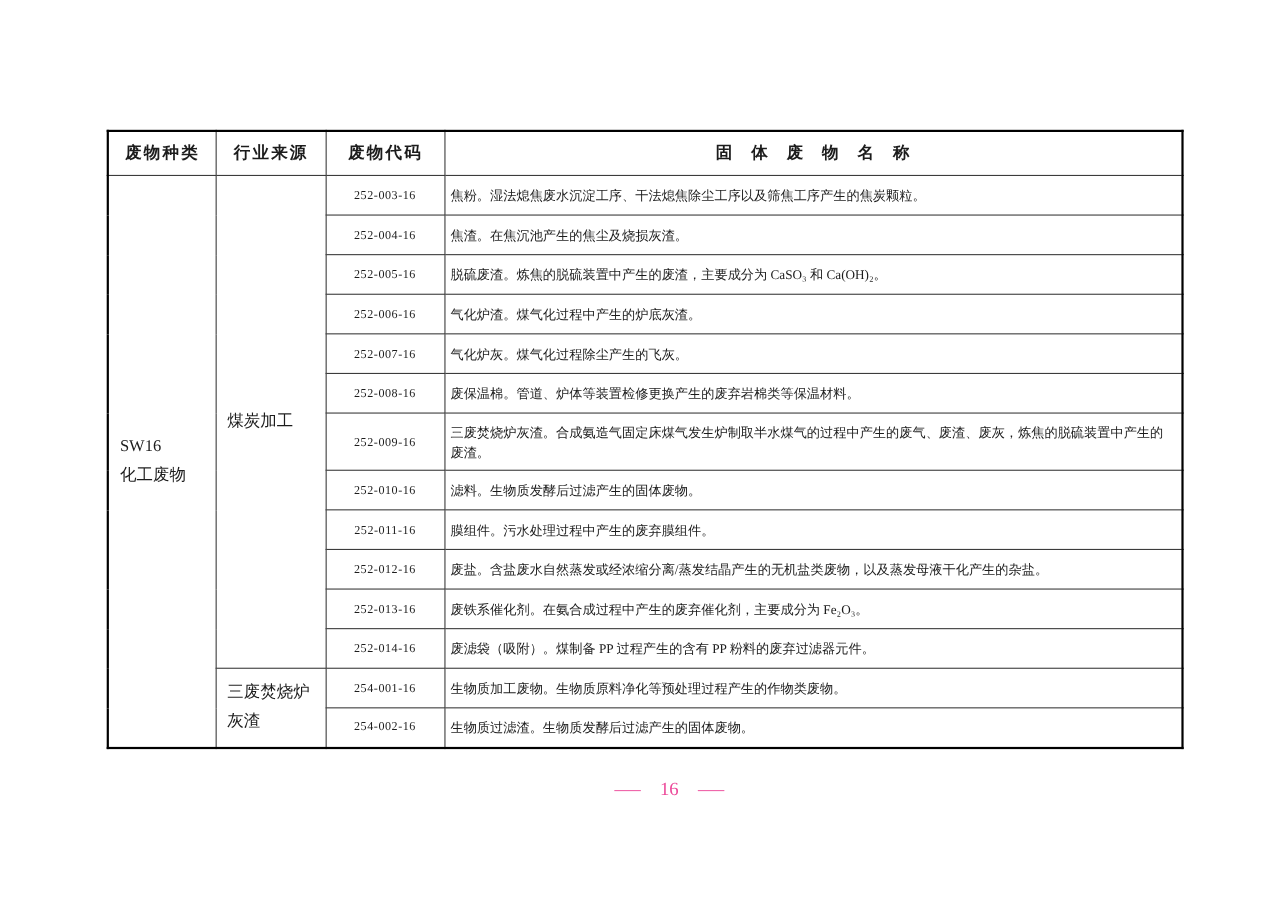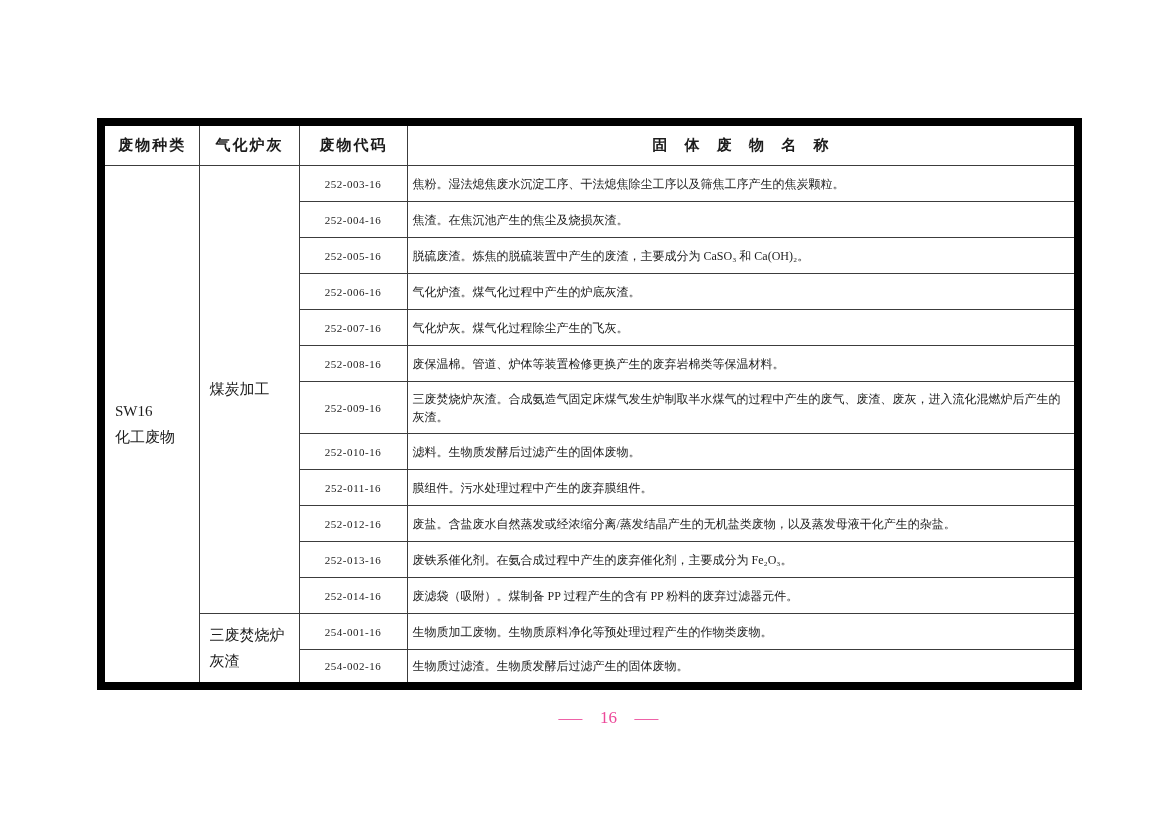--- a/index.html
+++ b/index.html
@@ -16,21 +16,21 @@
     font-family: "Liberation Serif", "DejaVu Serif", serif;
     color: #1c1c1c;
   }
   table.waste-table {
     position: absolute;
     left: 97px;
     top: 118px;
     width: 977px;
     border-collapse: collapse;
     table-layout: fixed;
-    border: 8px solid #000000;
+    border: 2px solid #000000;
   }
   table.waste-table th,
   table.waste-table td {
     border: 1px solid #3c3c3c;
     vertical-align: middle;
     overflow: hidden;
   }
   thead th {
     height: 37px;
     border-bottom: 2px solid #2b2b2b;
@@ -90,21 +90,21 @@
   <table class="waste-table">
     <colgroup>
       <col style="width:98px">
       <col style="width:100px">
       <col style="width:108px">
       <col style="width:671px">
     </colgroup>
     <thead>
       <tr>
         <th>废物种类</th>
-        <th>气化炉灰</th>
+        <th>行业来源</th>
         <th>废物代码</th>
         <th class="name-header">固体废物名称</th>
       </tr>
     </thead>
     <tbody>
         <tr>
           <td rowspan="14" class="category-cell">
             <div>SW16</div>
             <div>化工废物</div>
           </td>
@@ -127,21 +127,21 @@
         <tr>
           <td class="code-cell">252-007-16</td>
           <td class="name-cell">气化炉灰。煤气化过程除尘产生的飞灰。</td>
         </tr>
         <tr>
           <td class="code-cell">252-008-16</td>
           <td class="name-cell">废保温棉。管道、炉体等装置检修更换产生的废弃岩棉类等保温材料。</td>
         </tr>
         <tr class="tall">
           <td class="code-cell">252-009-16</td>
-          <td class="name-cell">三废焚烧炉灰渣。合成氨造气固定床煤气发生炉制取半水煤气的过程中产生的废气、废渣、废灰，进入流化混燃炉后产生的灰渣。</td>
+          <td class="name-cell">三废焚烧炉灰渣。合成氨造气固定床煤气发生炉制取半水煤气的过程中产生的废气、废渣、废灰，炼焦的脱硫装置中产生的废渣。</td>
         </tr>
         <tr>
           <td class="code-cell">252-010-16</td>
           <td class="name-cell">滤料。生物质发酵后过滤产生的固体废物。</td>
         </tr>
         <tr>
           <td class="code-cell">252-011-16</td>
           <td class="name-cell">膜组件。污水处理过程中产生的废弃膜组件。</td>
         </tr>
         <tr>

